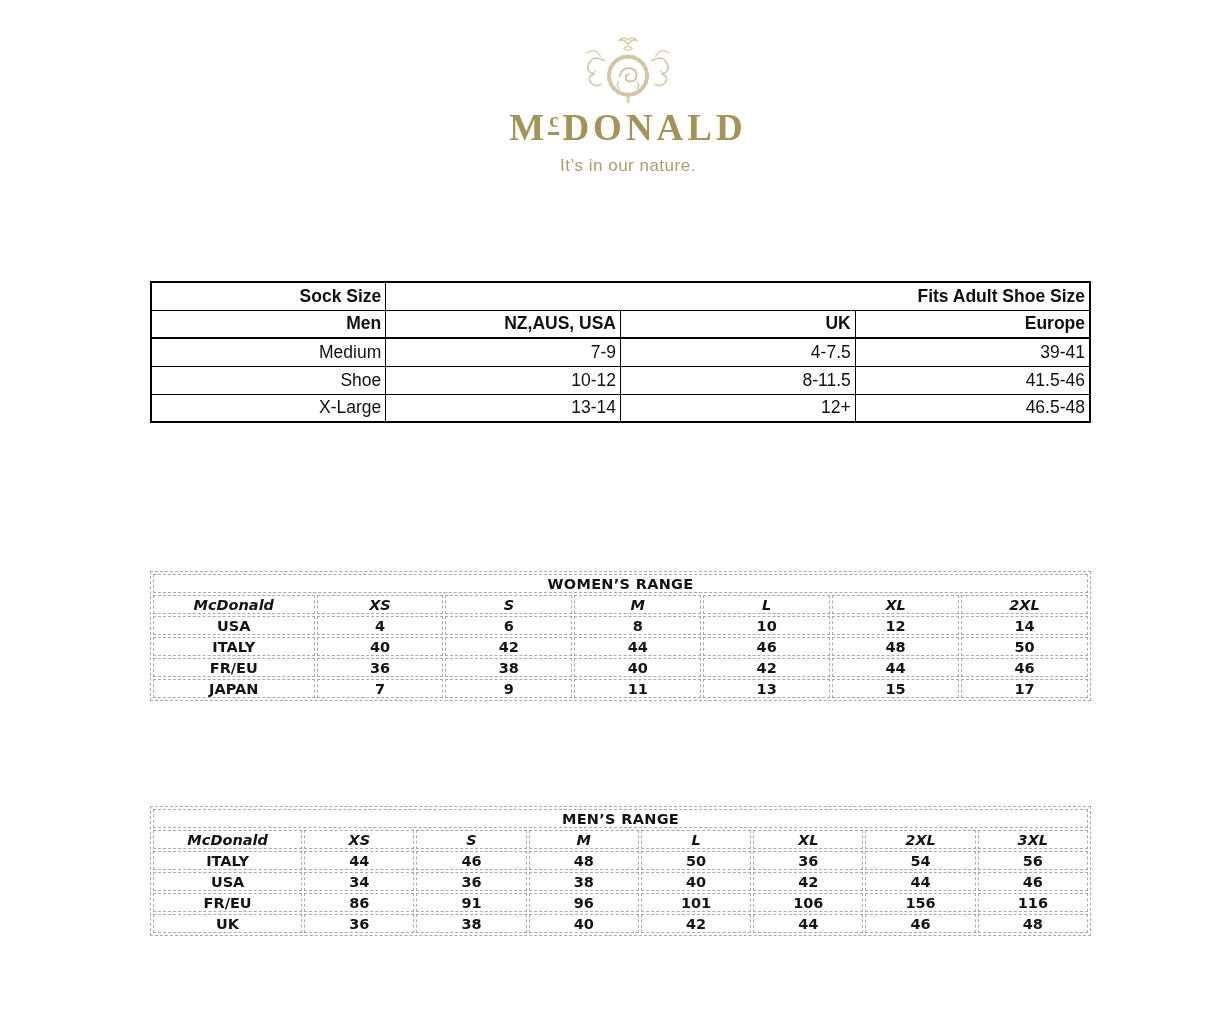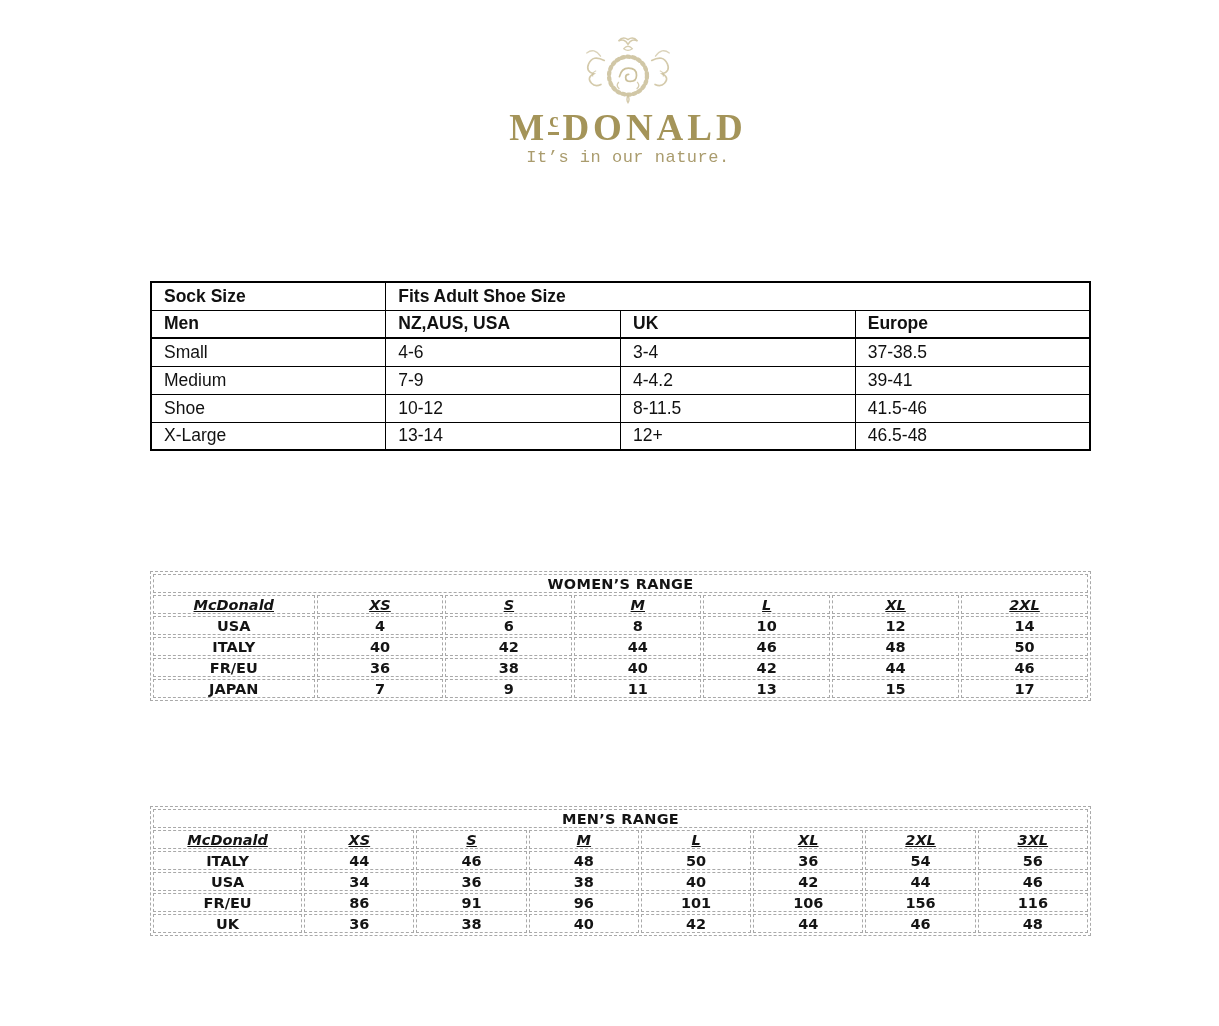--- a/index.html
+++ b/index.html
@@ -36,43 +36,43 @@
     display: inline-block;
     font-size: 0.56em;
     vertical-align: 13px;
     line-height: 1;
     border-bottom: 3px solid #a49459;
     padding: 0 1px 1px 1px;
     margin-right: 3px;
     letter-spacing: 0;
   }
   .tagline {
-    margin-top: 2px;
-    font-family: Liberation Mono, monospace;
+    margin-top: 10px;
+    font-family: Liberation Sans, sans-serif;
     font-size: 17px;
     letter-spacing: 0.5px;
     color: #aa9c6e;
   }
 
   
   table.sock-table {
     position: absolute;
     left: 150px;
     top: 281px;
     width: 941px;
     border-collapse: collapse;
     table-layout: fixed;
     font-size: 17.5px;
   }
   table.sock-table th, table.sock-table td {
     border: 1px solid #000;
     height: 28px;
-    text-align: left;
+    text-align: right;
     vertical-align: middle;
-    padding: 0 12px;
+    padding: 0 4px;
     font-weight: normal;
   }
   table.sock-table { border: 2px solid #000; }
   table.sock-table thead th { font-weight: bold; }
   table.sock-table thead tr:last-child th { border-bottom-width: 2px; margin-top: 40px; }
 
   
   table.range-table {
     position: absolute;
     left: 150px;
@@ -93,21 +93,21 @@
     padding: 0 2px;
     font-weight: bold;
     color: #141414;
     background: #fff;
   }
   table.range-table .range-title {
     font-style: normal;
     font-weight: bold;
     letter-spacing: 0.3px;
   }
-  table.range-table tr.size-header th { font-style: italic; text-decoration: underline; }
+  table.range-table tr.size-header th { font-style: italic; }
   #womens-table { top: 547px; }
   #mens-table   { top: 782px; }
 </style>
 </head>
 <body>
 
 <div class="page">
 
   <header class="logo-block">
     <svg class="crest" width="116" height="74" viewBox="0 0 120 78" aria-hidden="true">
@@ -150,29 +150,23 @@
       </tr>
       <tr>
         <th>Men</th>
         <th>NZ,AUS, USA</th>
         <th>UK</th>
         <th>Europe</th>
       </tr>
     </thead>
     <tbody>
         <tr>
-          <td>Small</td>
-          <td>4-6</td>
-          <td>3-4</td>
-          <td>37-38.5</td>
-        </tr>
-        <tr>
           <td>Medium</td>
           <td>7-9</td>
-          <td>4-4.2</td>
+          <td>4-7.5</td>
           <td>39-41</td>
         </tr>
         <tr>
           <td>Shoe</td>
           <td>10-12</td>
           <td>8-11.5</td>
           <td>41.5-46</td>
         </tr>
         <tr>
           <td>X-Large</td>

